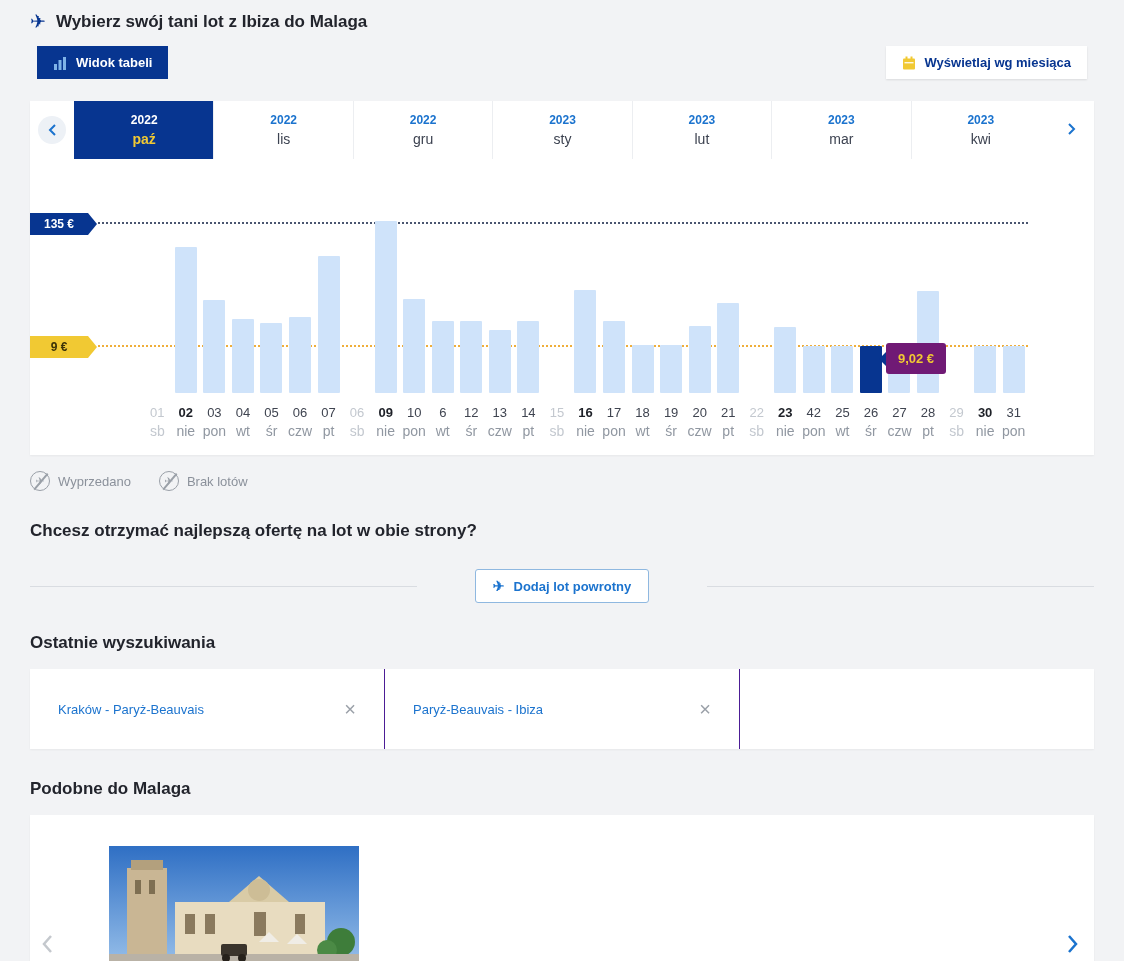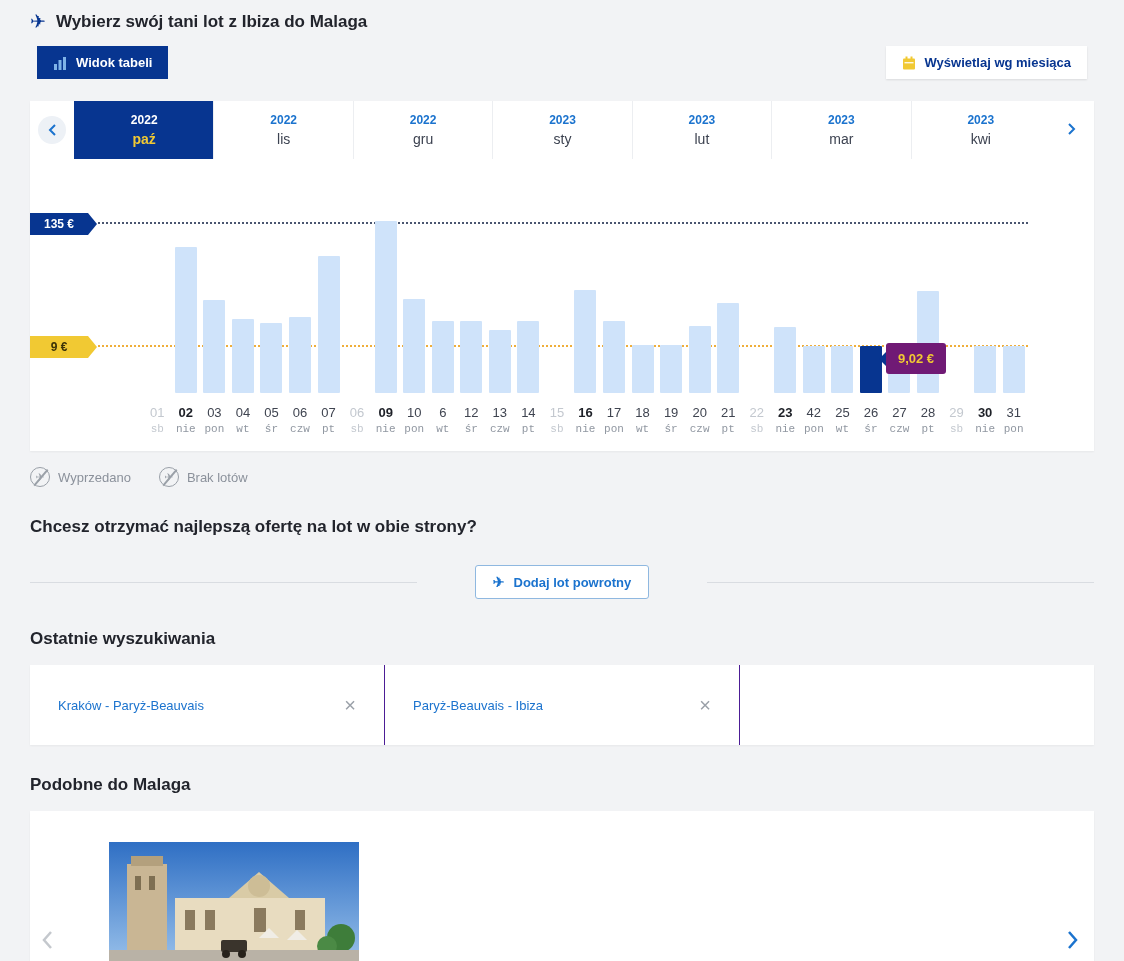--- a/index.html
+++ b/index.html
@@ -60,21 +60,21 @@
                white-space:nowrap; z-index:3; }
   .price-tip::before { content:""; position:absolute; left:-7px; top:50%; transform:translateY(-50%);
                        border-top:7px solid transparent; border-bottom:7px solid transparent;
                        border-right:7px solid #073590; }
 
   .days-row { display:flex; margin-top:12px; }
   .day-lab { flex:1; text-align:center; cursor:pointer; }
   .day-lab.disabled { cursor:default; }
   .num { font-size:13px; color:#3f4450; }
   .num.bold { font-weight:700; color:#1d2027; }
-  .wd { font-size:11px; color:#9097a1; margin-top:3px;font-family:Liberation Mono, monospace; }
+  .wd { font-size:14px; color:#9097a1; margin-top:3px; }
   .day-lab.disabled .num, .day-lab.disabled .wd { color:#c3c8cf; }
 
   
   .legend { display:flex; align-items:center; gap:28px; margin:16px 30px 0; color:#8b919b; font-size:13px; }
   .legend-item { display:flex; align-items:center; gap:8px; }
   .noflight { position:relative; width:20px; height:20px; border:1px solid #9aa0a8; border-radius:50%;
               display:flex; align-items:center; justify-content:center; font-size:11px; color:#9aa0a8; }
   .noflight::after { content:""; position:absolute; left:9px; top:-1px; width:1.5px; height:21px;
                      background:#9aa0a8; transform:rotate(40deg); }
 

